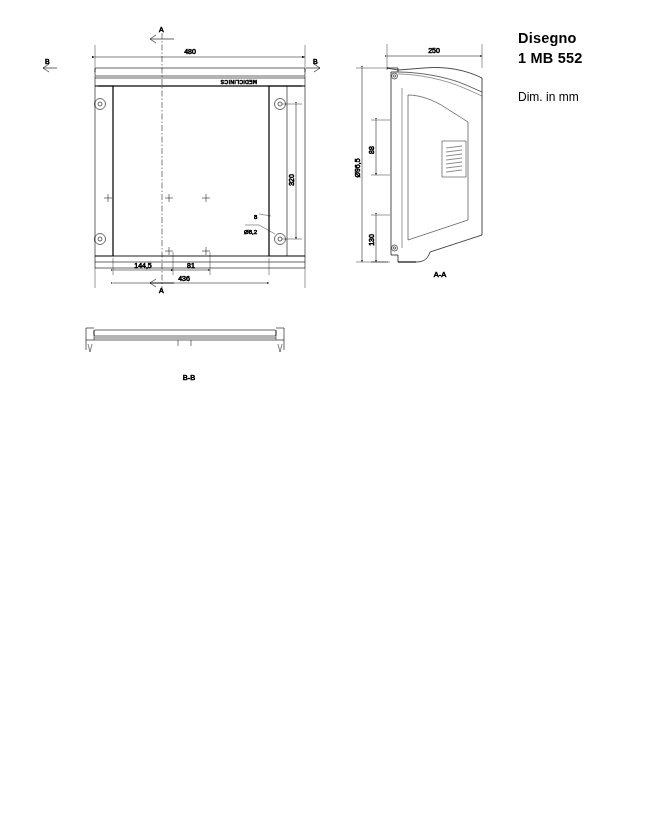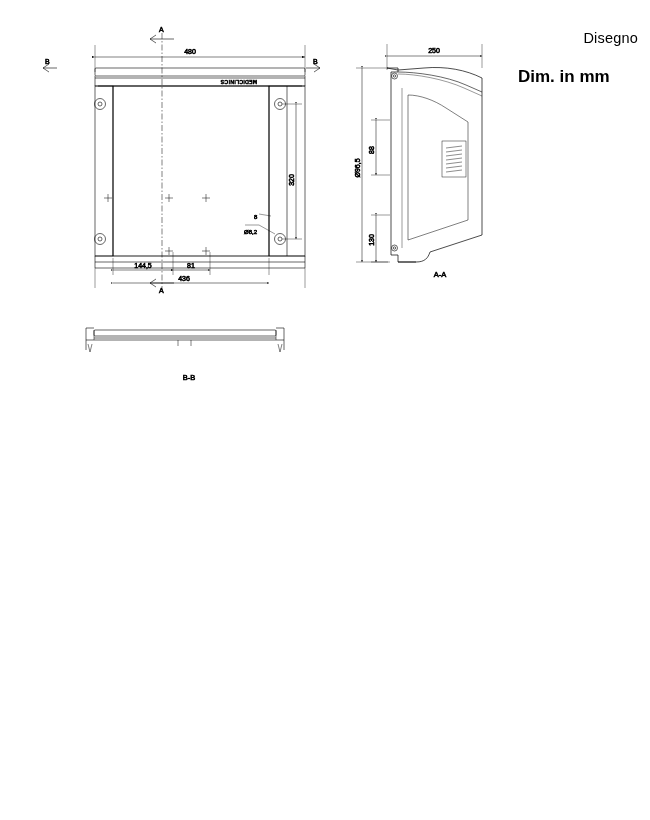--- a/index.html
+++ b/index.html
@@ -23,30 +23,29 @@
   }
   
   .title-block {
     position: absolute;
     left: 518px;
     top: 28px;
     width: 120px;
   }
   .title-line {
     font-size: 14.5px;
-    font-weight: normal;
+    font-weight: bold;
     line-height: 20px;
     letter-spacing: 0.2px;
     white-space: nowrap;
-    text-align: right;
   }
   .title-sub {
     margin-top: 20px;
-    font-size: 17px;
-    font-weight: bold;
+    font-size: 12px;
+    font-weight: normal;
     line-height: 18px;
     white-space: nowrap;
   }
   
   .drawing {
     position: absolute;
     left: 16px;
     top: 0;
   }
   svg { display: block; }
@@ -59,20 +58,21 @@
   .sectext { font-size: 7.5px; }
   .brand { font-size: 5px; letter-spacing: 0.4px; }
 </style>
 </head>
 <body>
 
 <div class="page">
 
   <div class="title-block">
     <div class="title-line">Disegno</div>
+    <div class="title-line">1 MB 552</div>
     <div class="title-sub">Dim. in mm</div>
   </div>
 
   <div class="drawing">
   <svg width="650" height="420" viewBox="0 0 650 420" xmlns="http://www.w3.org/2000/svg">
 
     <defs>
       <marker id="arr" markerWidth="7" markerHeight="7" refX="6" refY="2.2" orient="auto">
         <path d="M0,0 L6,2.2 L0,4.4 z" fill="#000"></path>
       </marker>

